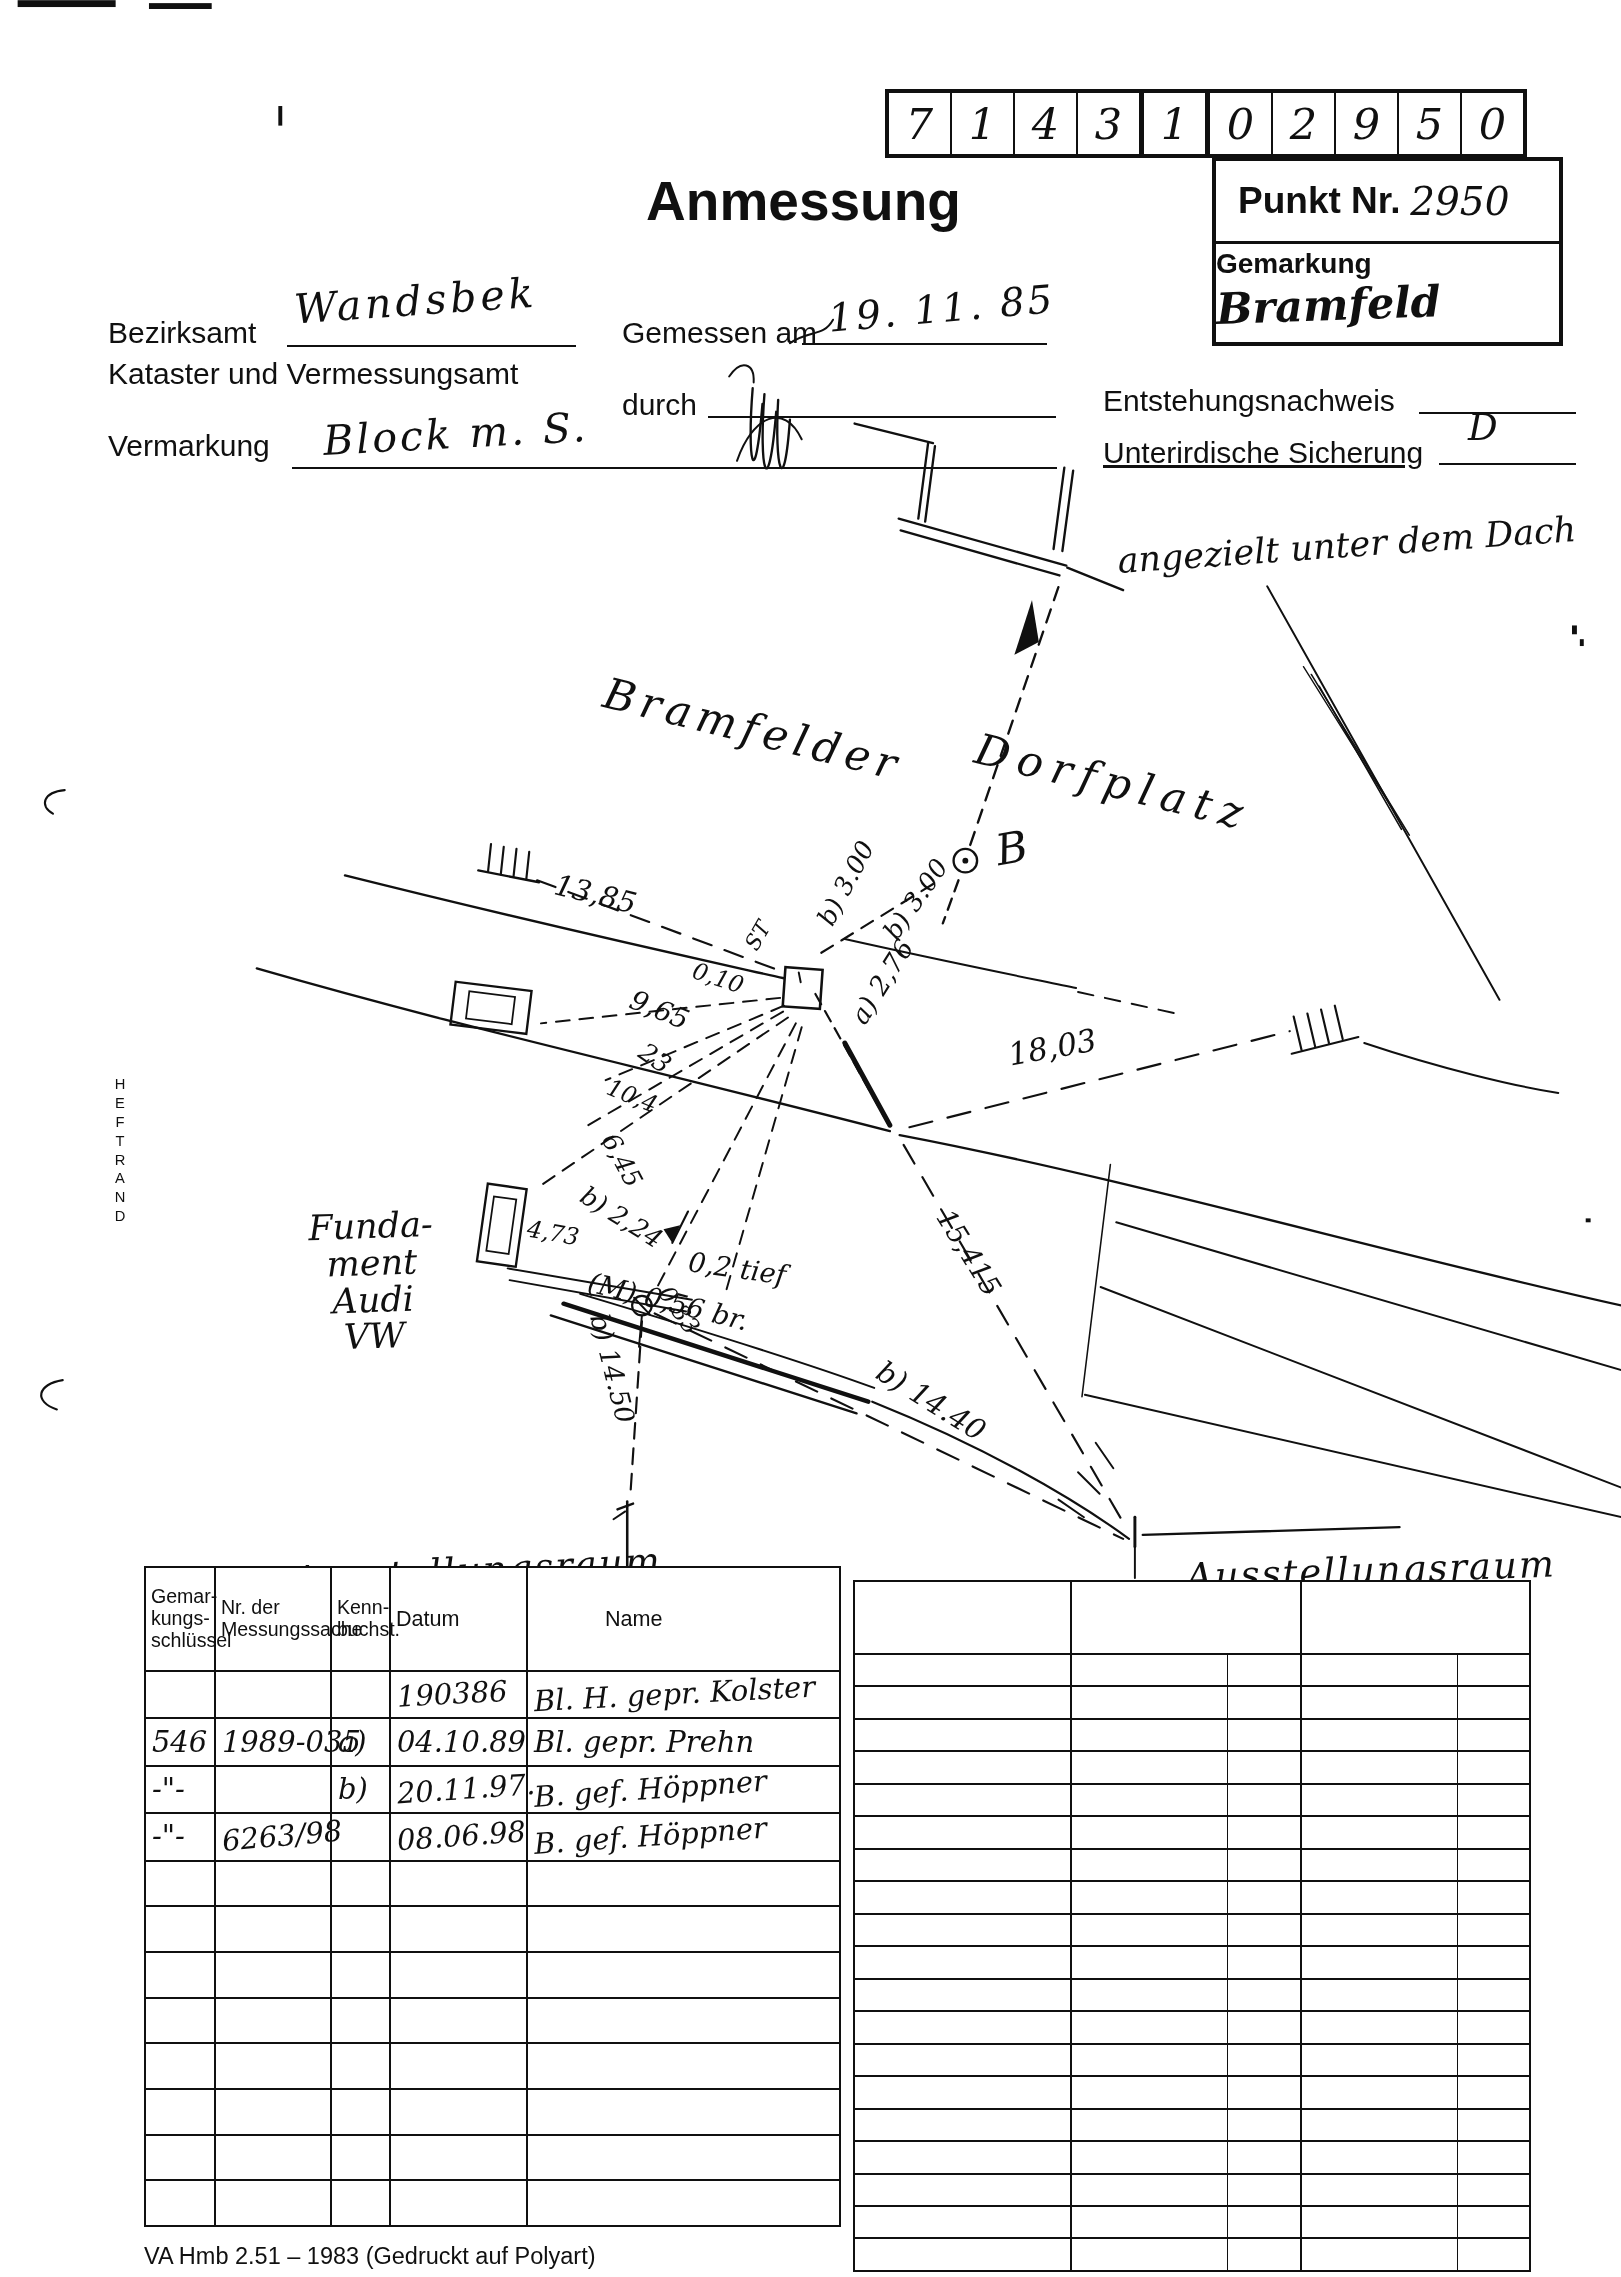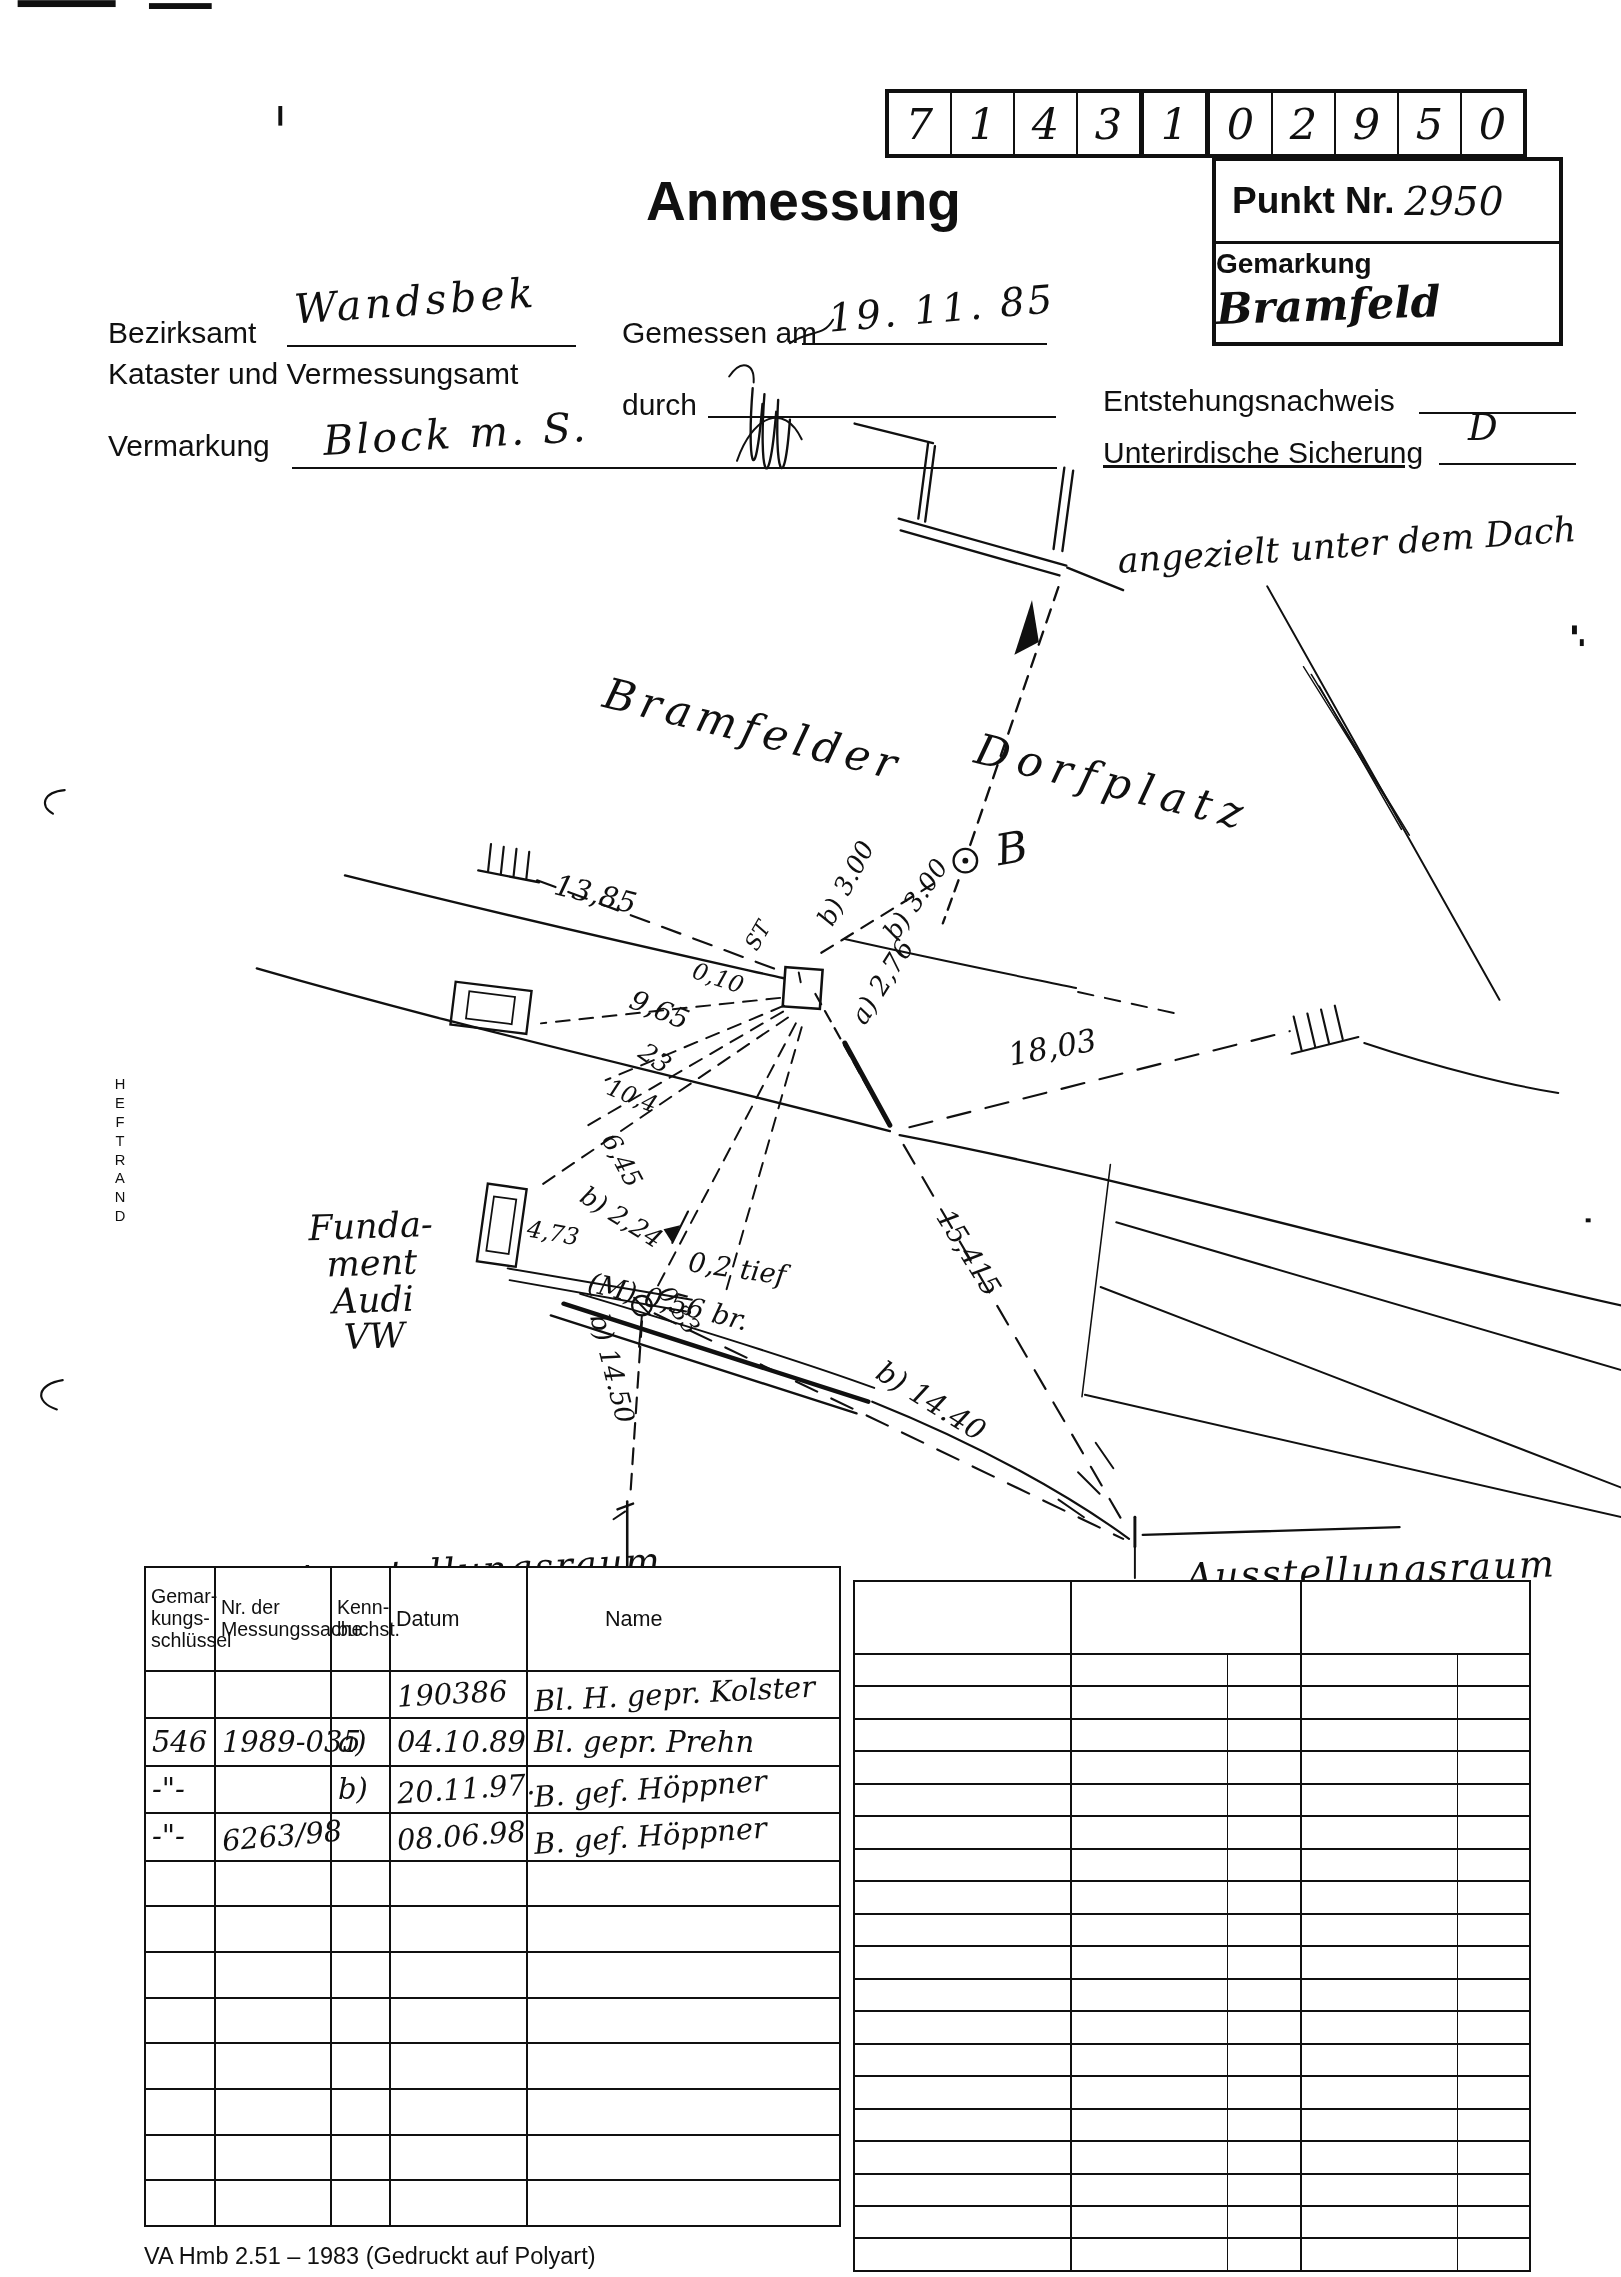--- a/index.html
+++ b/index.html
@@ -12,21 +12,21 @@
   .sk{position:absolute;left:0;top:0;}
   .vert{writing-mode:vertical-rl;text-orientation:upright;}
   
   .dgrid{position:absolute;left:885px;top:89px;display:flex;border:4.9px solid #101010;background:#fff;}
   .dcell{width:61px;height:61px;border-right:2.9px solid #101010;display:flex;align-items:center;justify-content:center;}
   .dcell:last-child{border-right:0;}
   .dcell.grp{border-right:5.9px solid #101010;}
   .dcell .hw{font-size:43px;}
   
   .pbox{position:absolute;left:1212px;top:157px;width:343px;border:4.9px solid #101010;background:#fff;}
-  .prow1{height:80px;border-bottom:3.9px solid #101010;display:flex;align-items:center;padding-left:16px;}
+  .prow1{height:80px;border-bottom:3.9px solid #101010;display:flex;align-items:center;padding-left:22px;}
   .prow2{height:94px;font-weight:bold;}
   
   .tbl{position:absolute;background:#fff;border:2.9px solid #101010;display:flex;flex-direction:column;box-sizing:border-box;}
   .trow{display:flex;border-bottom:2px solid #101010;flex:1;}
   .trow:last-child{border-bottom:0;}
   .thead{border-bottom:2.9px solid #101010;flex:0 0 auto;}
   .tc{box-sizing:border-box;overflow:visible;display:flex;align-items:center;}
   .hdtxt{font-size:19.6px;line-height:1.12;white-space:pre-line;padding:3.9px 4.9px;font-weight:bold;font-family:"Liberation Sans",sans-serif;}
   .cellhw{font-size:29px;line-height:1;padding-left:5.9px;}
   

